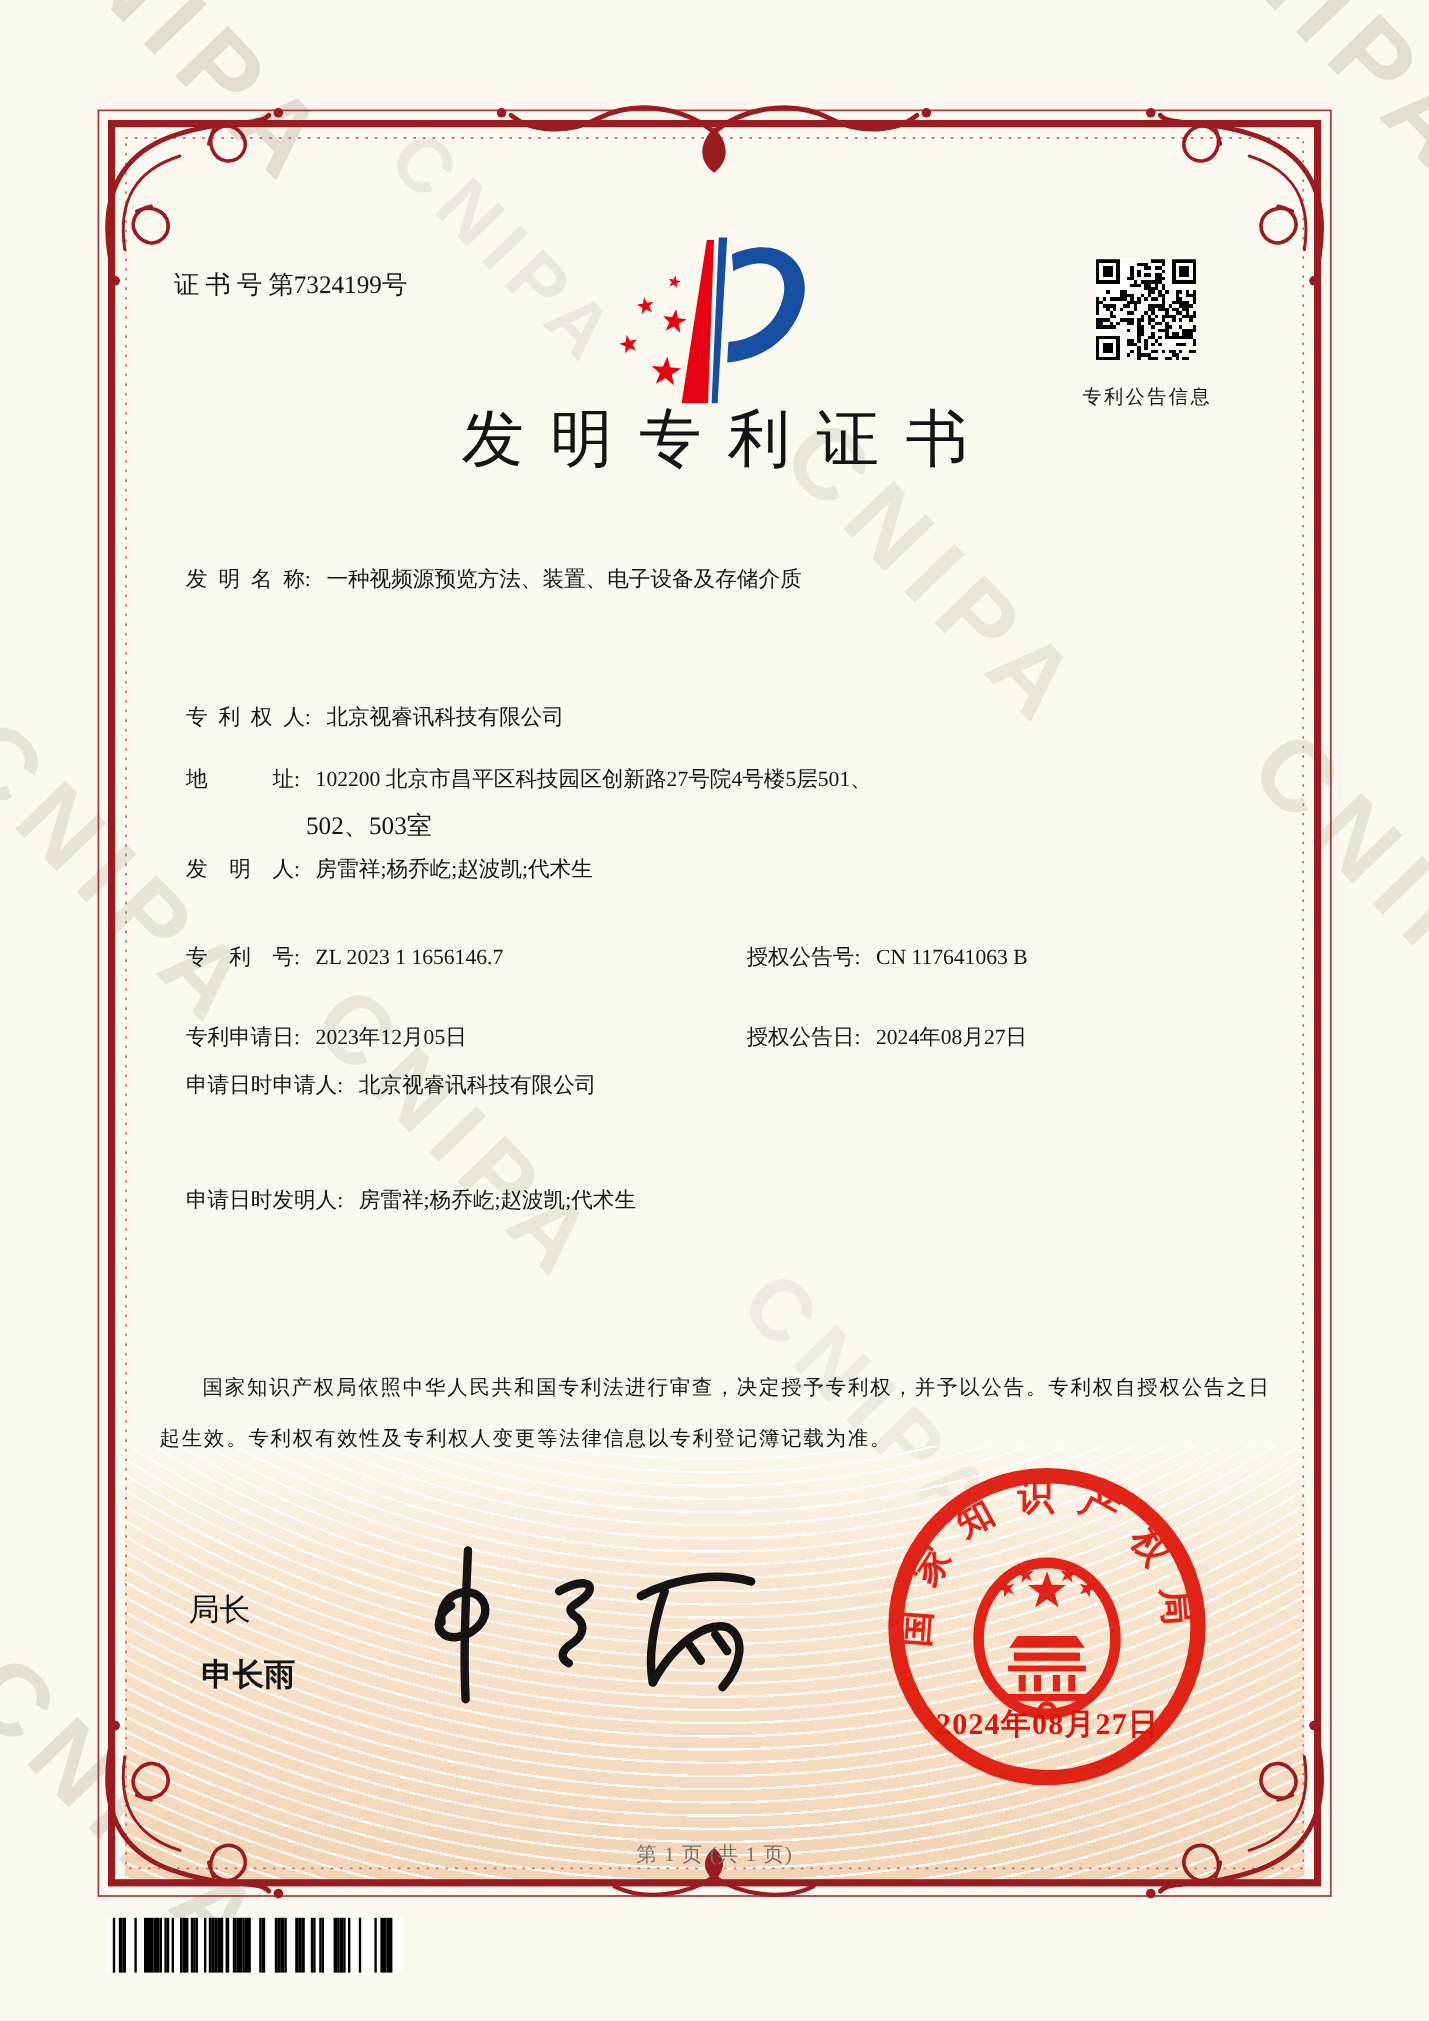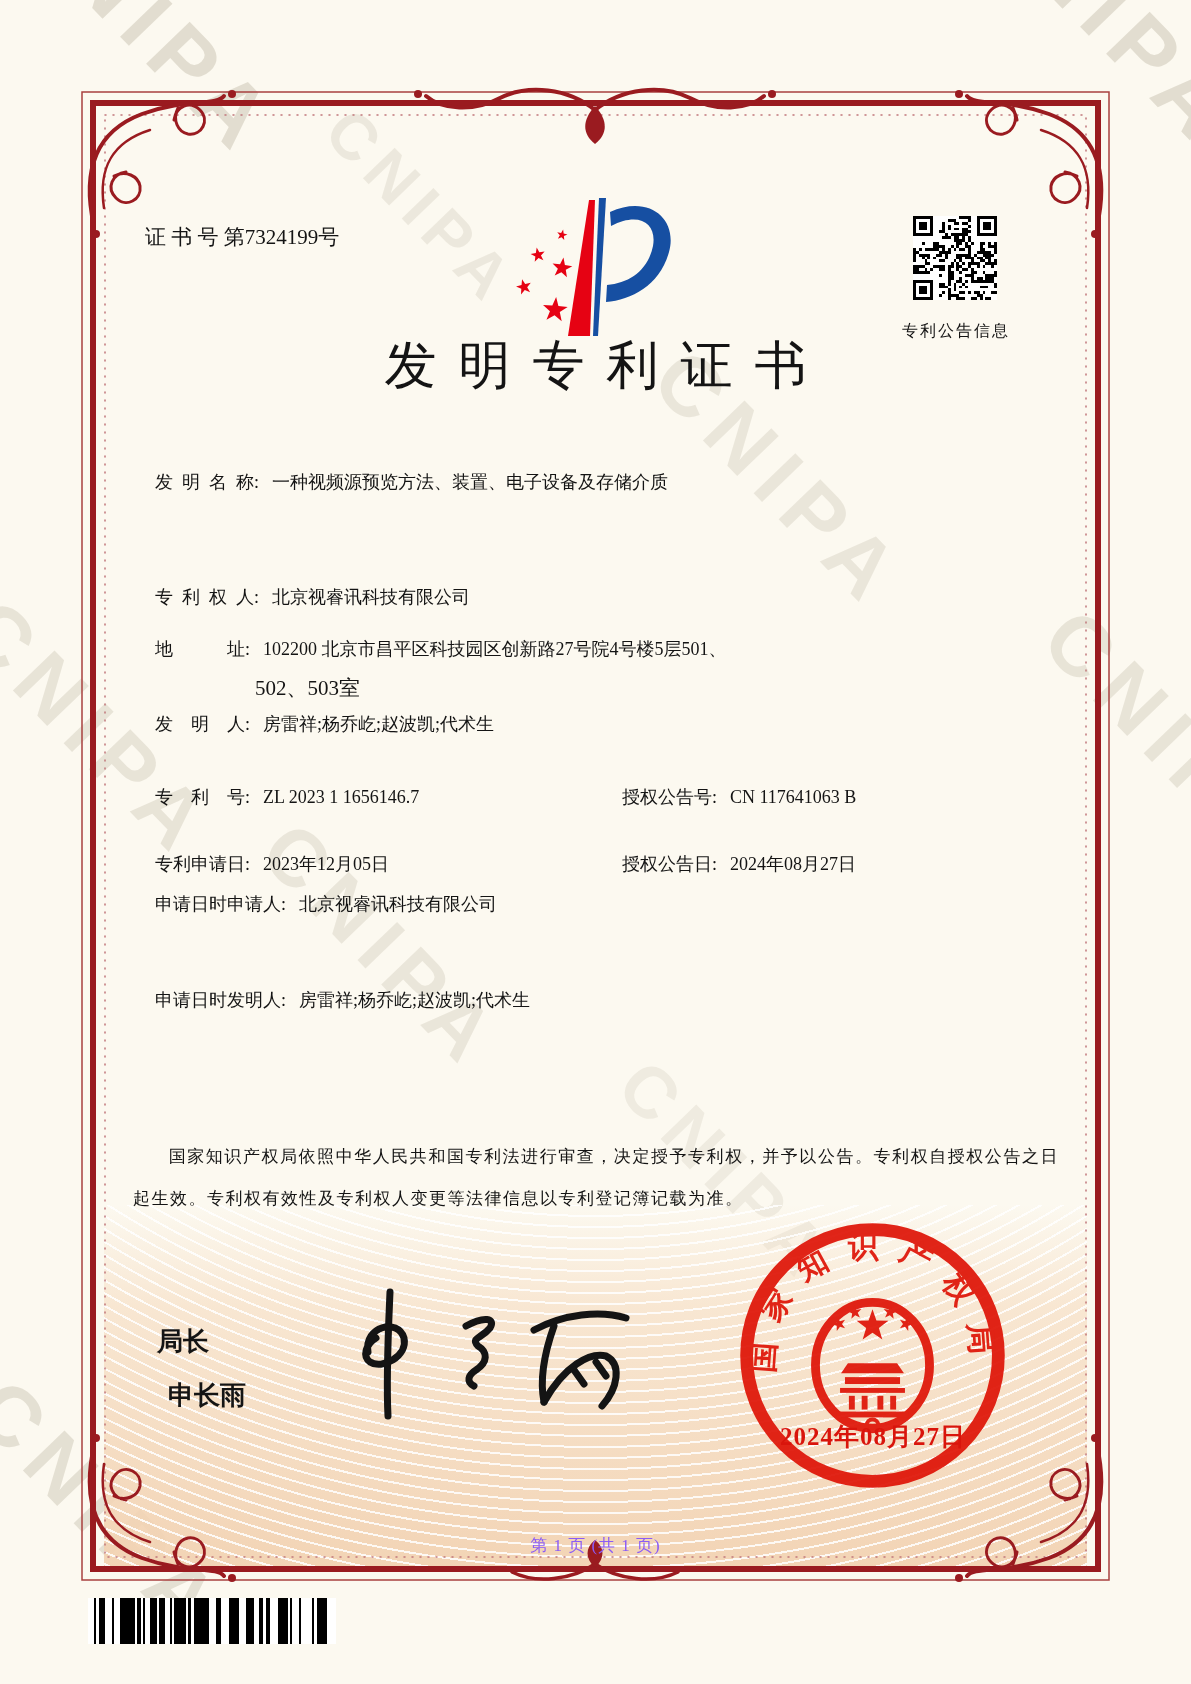--- a/index.html
+++ b/index.html
@@ -34,29 +34,29 @@
     letter-spacing:22px; text-indent:22px; z-index:4;}
   .row{left:155px; font-size:18px; z-index:4; white-space:nowrap;}
   .row .lab{white-space:pre;}
   .row .val{margin-left:13px; white-space:pre;}
   .row .right-col{position:absolute; left:467px; top:0; white-space:nowrap;}
   .addr2{left:255px; font-size:21px; z-index:4;}
   .statement{
     left:133px; top:1136px; width:926px; font-size:17px; line-height:42px;
     text-indent:2.1em; text-align:justify; letter-spacing:1.5px; z-index:4;
   }
-  .director-label{left:157px; top:1324px; font-size:26px; font-weight:bold;
+  .director-label{left:157px; top:1324px; font-size:26px; font-weight:normal;
     font-family:"Liberation Sans","DejaVu Sans",sans-serif; z-index:4;}
   .director-name{left:168px; top:1378px; font-size:26px; font-weight:bold;
     font-family:"Liberation Sans","DejaVu Sans",sans-serif; z-index:4;}
   .sig{left:338px; top:1278px; z-index:4;}
   .seal{left:725px; top:1208px; z-index:5; opacity:.93;}
   .seal-date{left:737px; top:1420px; width:272px; text-align:center; font-size:25px;
     font-weight:bold; color:#d9150c; letter-spacing:1px; z-index:6;}
-  .footer{left:0; top:1534px; width:100%; text-align:center; font-size:17px; color:#8b5cf6;
+  .footer{left:0; top:1534px; width:100%; text-align:center; font-size:17px; color:#737373;
     z-index:4; letter-spacing:1px;}
   .barcode{left:88px; top:1598px; z-index:6;}
   svg text{font-family:"Liberation Serif","DejaVu Serif",serif;}
 </style>
 </head>
 <body>
 
 <div class="page">
 
   <svg width="0" height="0" style="position:absolute" aria-hidden="true">

